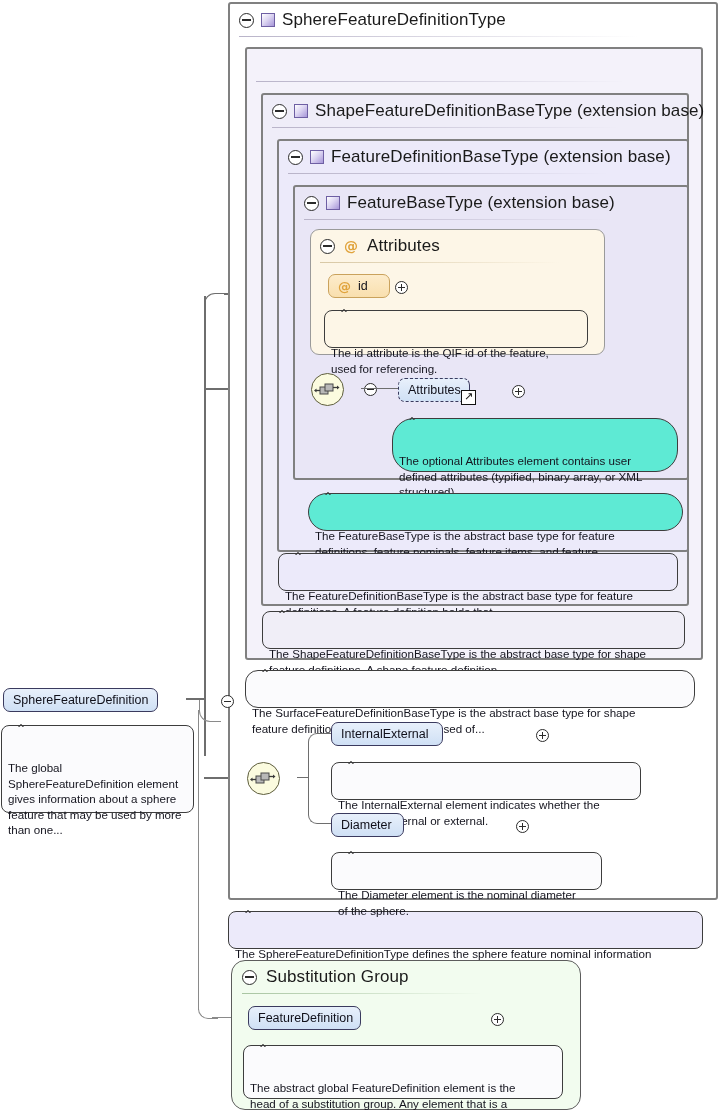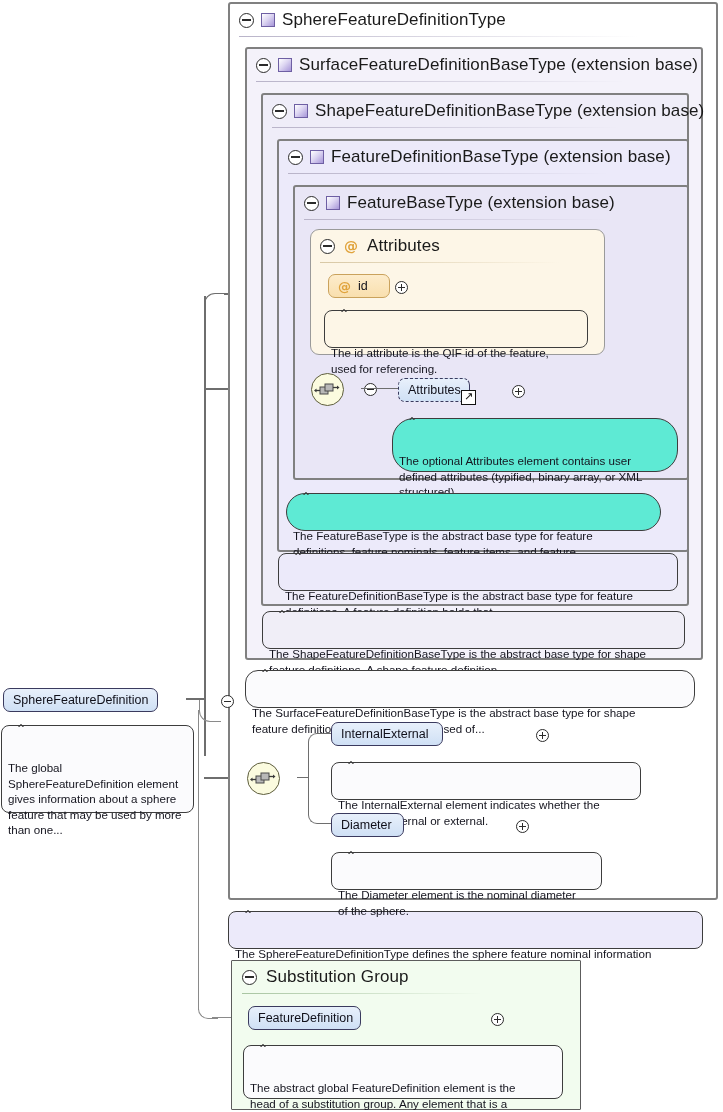--- a/index.html
+++ b/index.html
@@ -191,21 +191,21 @@
     border:1.5px solid #5d5d3d;
     background:#fbfbdf;
   }
   .seq svg{position:absolute;left:0;top:0;}
 
   
   .subbox{
     position:absolute;
     box-sizing:border-box;
     border:1.6px solid #5c5c5c;
-    border-radius:1px;
+    border-radius:14px;
     background:#f2fcef;
   }
   .subbox .tb-head{
     position:absolute;left:0;top:0;height:32px;
     display:flex;align-items:center;gap:9px;padding-left:10px;
   }
   .subbox .tb-sep{
     position:absolute;left:10px;top:32px;height:1px;
     background:linear-gradient(to right,#a9c5a2,rgba(169,197,162,0));
   }
@@ -243,25 +243,20 @@
     <div class="tb-head" style="width:480px;">
       <span class="pm"></span>
       <span class="type-icon"></span>
       <span class="tb-title">SphereFeatureDefinitionType</span>
     </div>
     <div class="tb-sep" style="width:400px;"></div>
   </div>
 
   
   <div class="typebox" style="left:245px;top:47px;width:458px;height:613px;background:#f4f2fa;">
-    <div class="tb-head">
-      <span class="pm"></span>
-      <span class="type-icon"></span>
-      <span class="tb-title">SurfaceFeatureDefinitionBaseType (extension base)</span>
-    </div>
     <div class="tb-sep" style="width:370px;"></div>
   </div>
 
   
   <div class="typebox" style="left:261px;top:93px;width:428px;height:513px;background:#efedf8;">
     <div class="tb-head">
       <span class="pm"></span>
       <span class="type-icon"></span>
       <span class="tb-title">ShapeFeatureDefinitionBaseType (extension base)</span>
     </div>
@@ -335,21 +330,21 @@
 
   
   <div class="doc lav3" style="left:392px;top:418px;width:286px;height:54px;">
     <span class="notch"><i></i></span>
     <span>The optional Attributes element contains user
 defined attributes (typified, binary array, or XML
 structured).</span>
   </div>
 
   
-  <div class="doc lav3" style="left:286px;top:493px;width:375px;height:38px;">
+  <div class="doc lav3" style="left:308px;top:493px;width:375px;height:38px;">
     <span class="notch"><i></i></span>
     <span>The FeatureBaseType is the abstract base type for feature
 definitions, feature nominals, feature items, and feature...</span>
   </div>
 
   <div class="doc lav2" style="left:278px;top:553px;width:400px;height:38px;">
     <span class="notch"><i></i></span>
     <span>The FeatureDefinitionBaseType is the abstract base type for feature
 definitions. A feature definition holds that...</span>
   </div>

